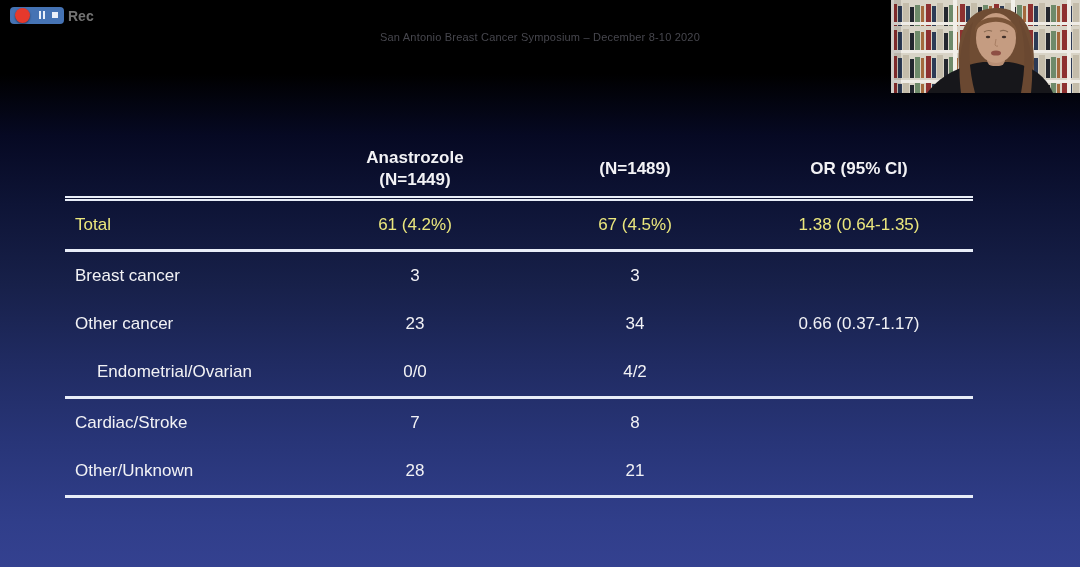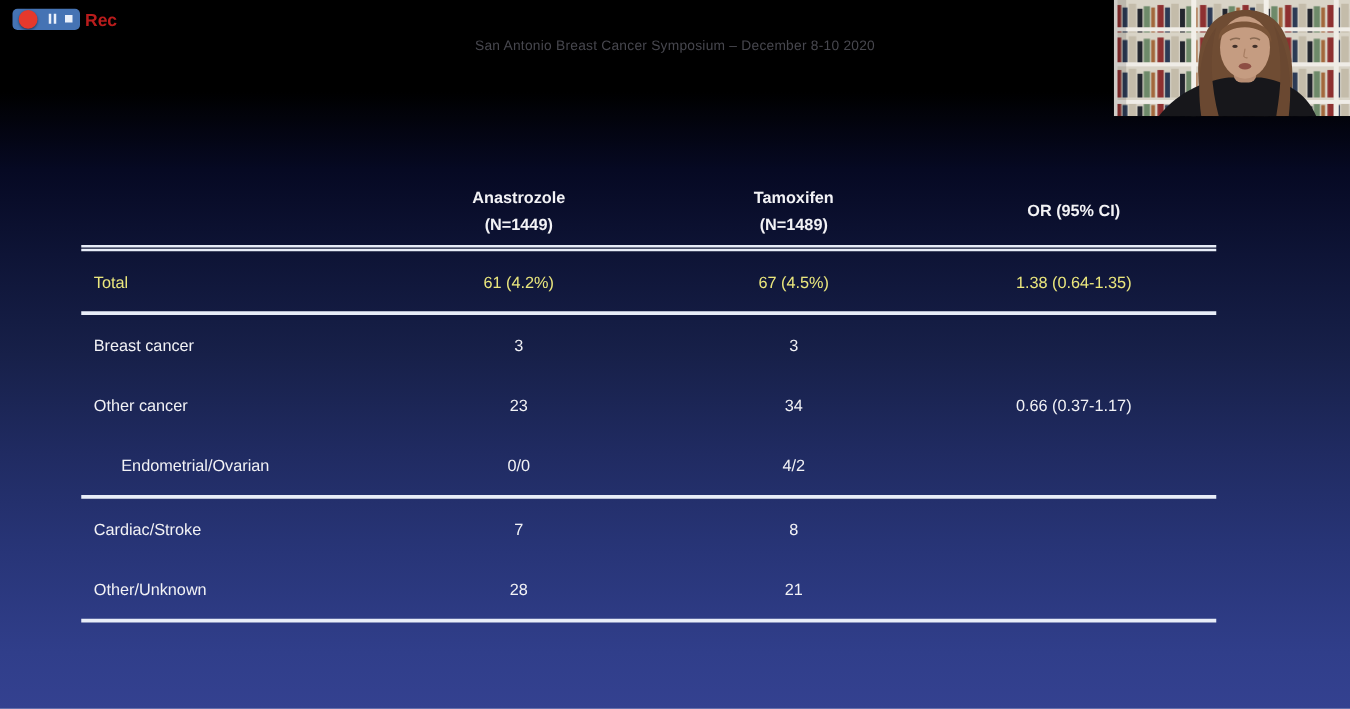--- a/index.html
+++ b/index.html
@@ -18,32 +18,32 @@
       #283578 78%, #303e8a 92%, #344190 100%);
   }
   .screen{position:absolute;inset:0;}
 
   
   .rec{position:absolute;left:10px;top:7px;display:flex;align-items:center;gap:4px;}
   .rec-badge{position:relative;width:54px;height:17px;background:#4573b4;border-radius:4px;box-shadow:0 0 2px #000;}
   .rec-dot{position:absolute;left:5px;top:1px;width:15px;height:15px;border-radius:50%;background:#e6392c;box-shadow:0 1px 2px rgba(0,0,0,.5);}
   .rec-pause{position:absolute;left:29px;top:4px;width:2px;height:8px;background:#eaf0fa;box-shadow:4px 0 0 #eaf0fa;}
   .rec-stop{position:absolute;left:42px;top:5px;width:6px;height:6px;background:#eaf0fa;}
-  .rec-label{color:#b91c1c;font-weight:bold;font-size:14px;text-shadow:1px 1px 1px #000, -1px 1px 1px #000;}
+  .rec-label{color:#737373;font-weight:bold;font-size:14px;text-shadow:1px 1px 1px #000, -1px 1px 1px #000;}
 
   
   .conf-header{position:absolute;top:31px;left:0;width:100%;text-align:center;
     color:#47474e;font-size:11px;letter-spacing:.2px;}
   .slide-title{position:absolute;top:53px;left:0;width:100%;text-align:center;
     color:var(--accent);font-size:47px;letter-spacing:.5px;}
 
   
   .table{position:absolute;left:65px;top:142px;width:908px;}
   .t-row{display:grid;grid-template-columns:240px 220px 220px 228px;align-items:center;
-    color:var(--white);font-size:13px;}
+    color:var(--white);font-size:17px;}
   .t-header{height:54px;}
   #body-rows .t-row{height:48px;}
   #body-rows{border-bottom:3px solid var(--rule);}
   .rule-thick{border-top:5px double var(--rule);}
   .rule-thin{border-top:3px solid var(--rule);}
   .t-row.highlight{color:var(--accent);font-weight:normal;}
   .cell.c0{padding-left:10px;text-align:left;}
   .cell.c1,.cell.c2,.cell.c3{text-align:center;}
   .cell.indent{padding-left:32px;}
   .head{font-weight:bold;display:flex;flex-direction:column;justify-content:center;height:100%;line-height:22px;}
@@ -72,21 +72,20 @@
     <div class="t-row t-header" id="header-row">
         <div class="cell c0 head">
           <span></span>
           <span></span>
         </div>
         <div class="cell c1 head">
           <span>Anastrozole</span>
           <span>(N=1449)</span>
         </div>
         <div class="cell c2 head">
-          <span>Tamoxifen</span>
           <span>(N=1489)</span>
         </div>
         <div class="cell c3 head">
           <span>OR (95% CI)</span>
           <span></span>
         </div>
       </div>
     <div id="body-rows">
         <div class="t-row highlight rule-thick">
           <div class="cell c0">Total</div>

